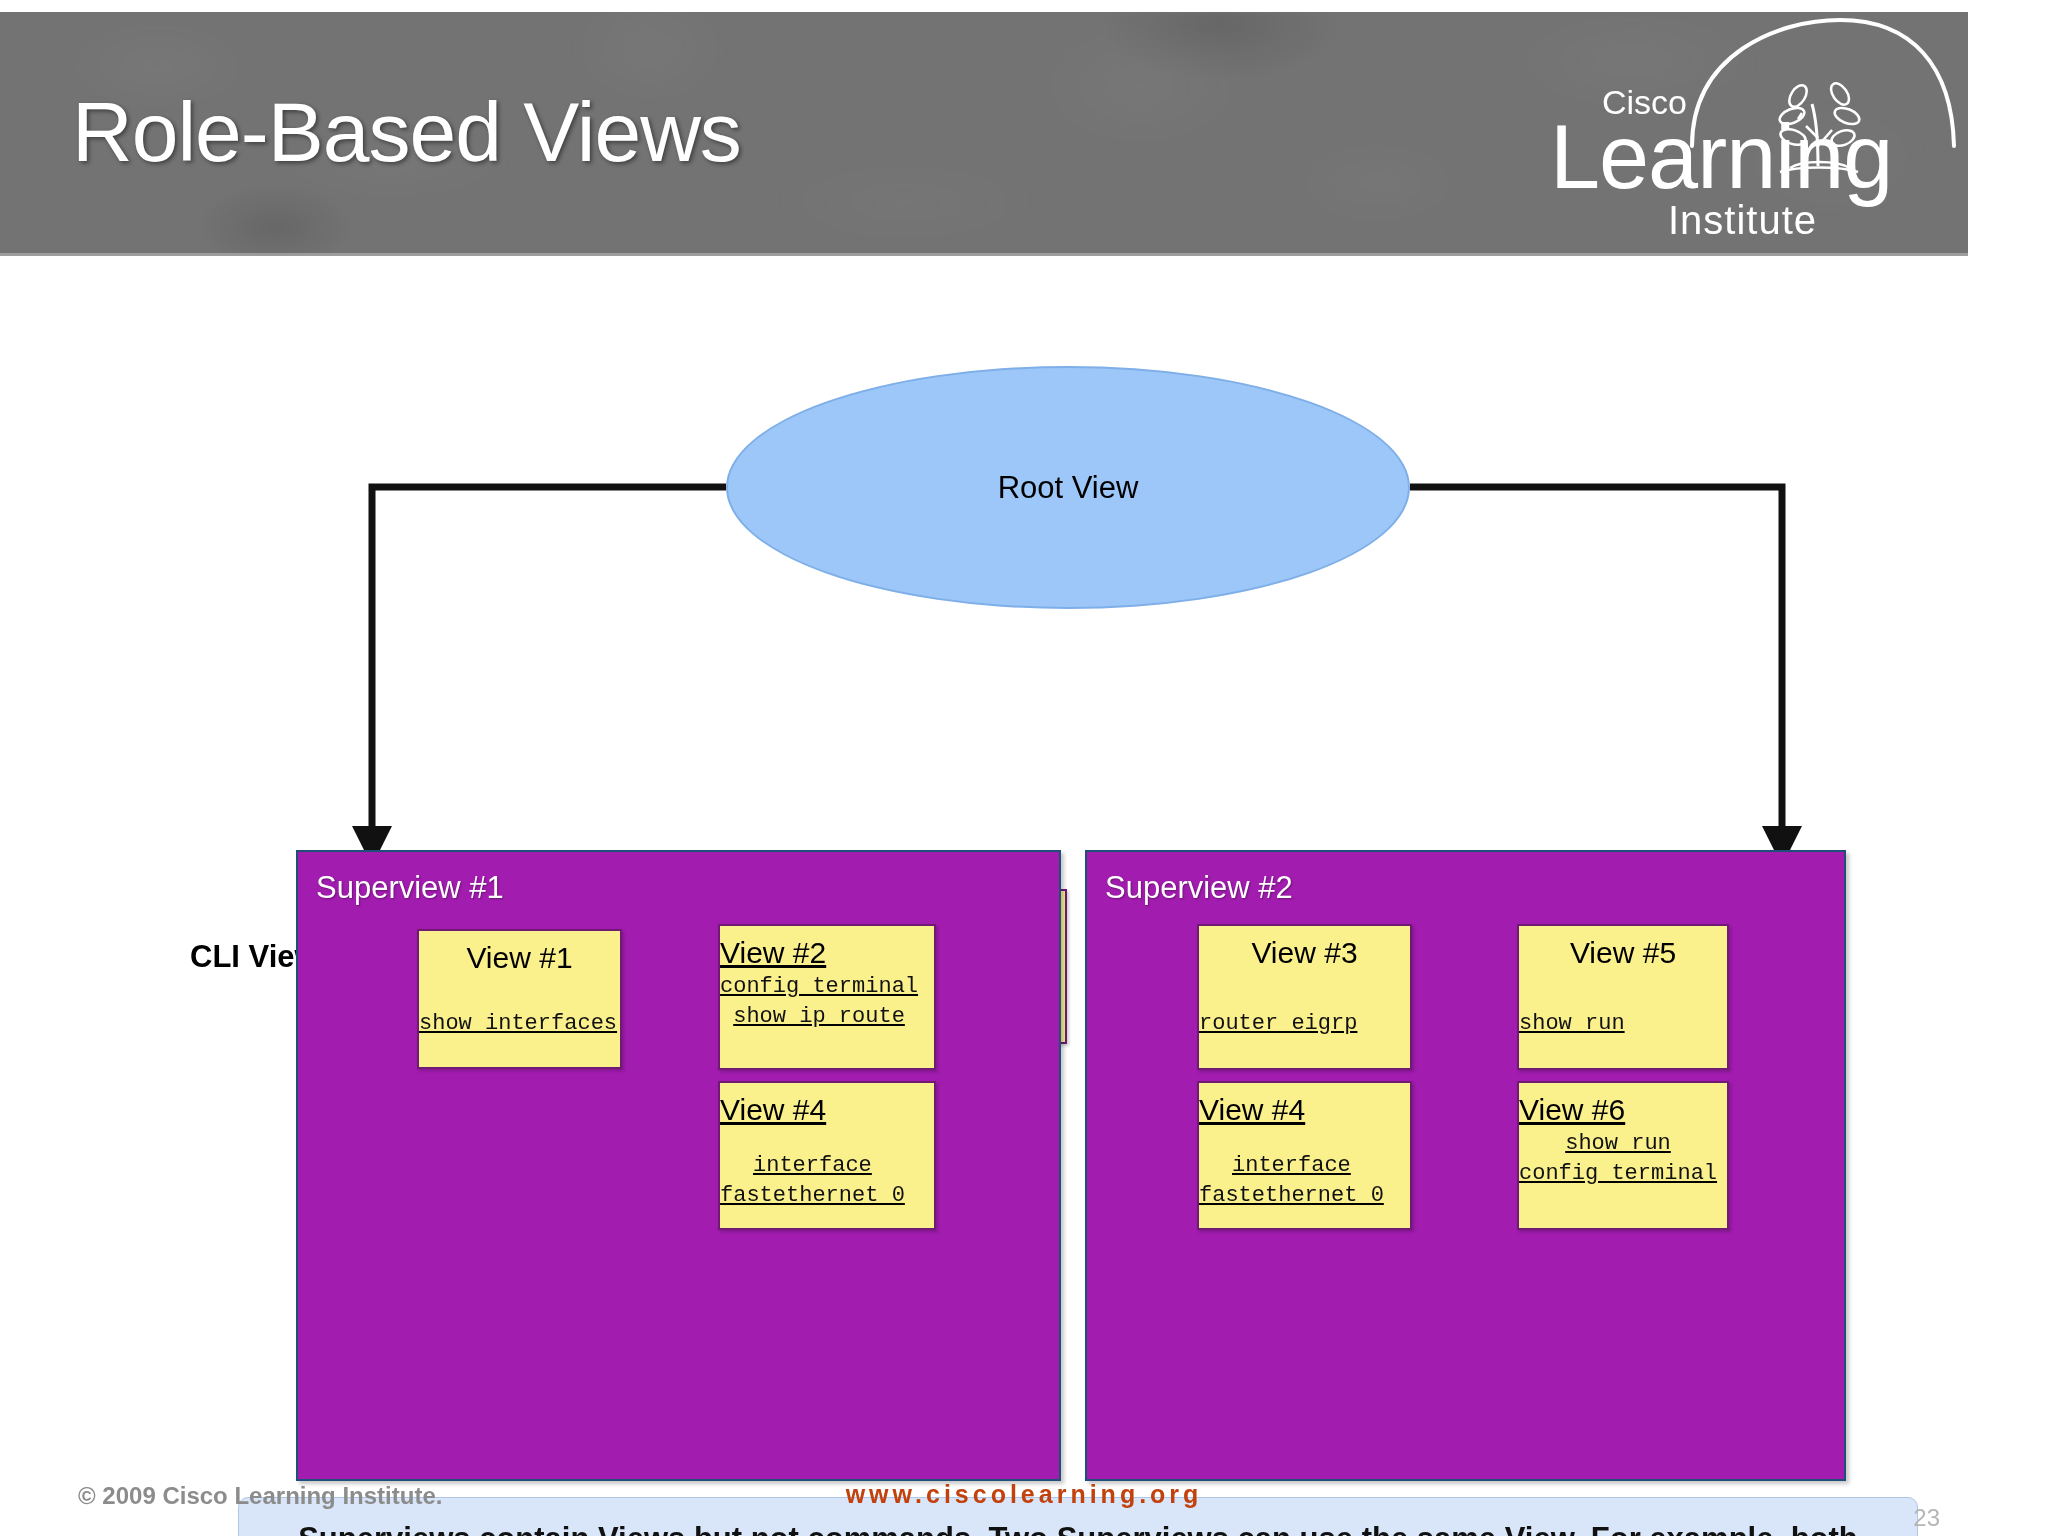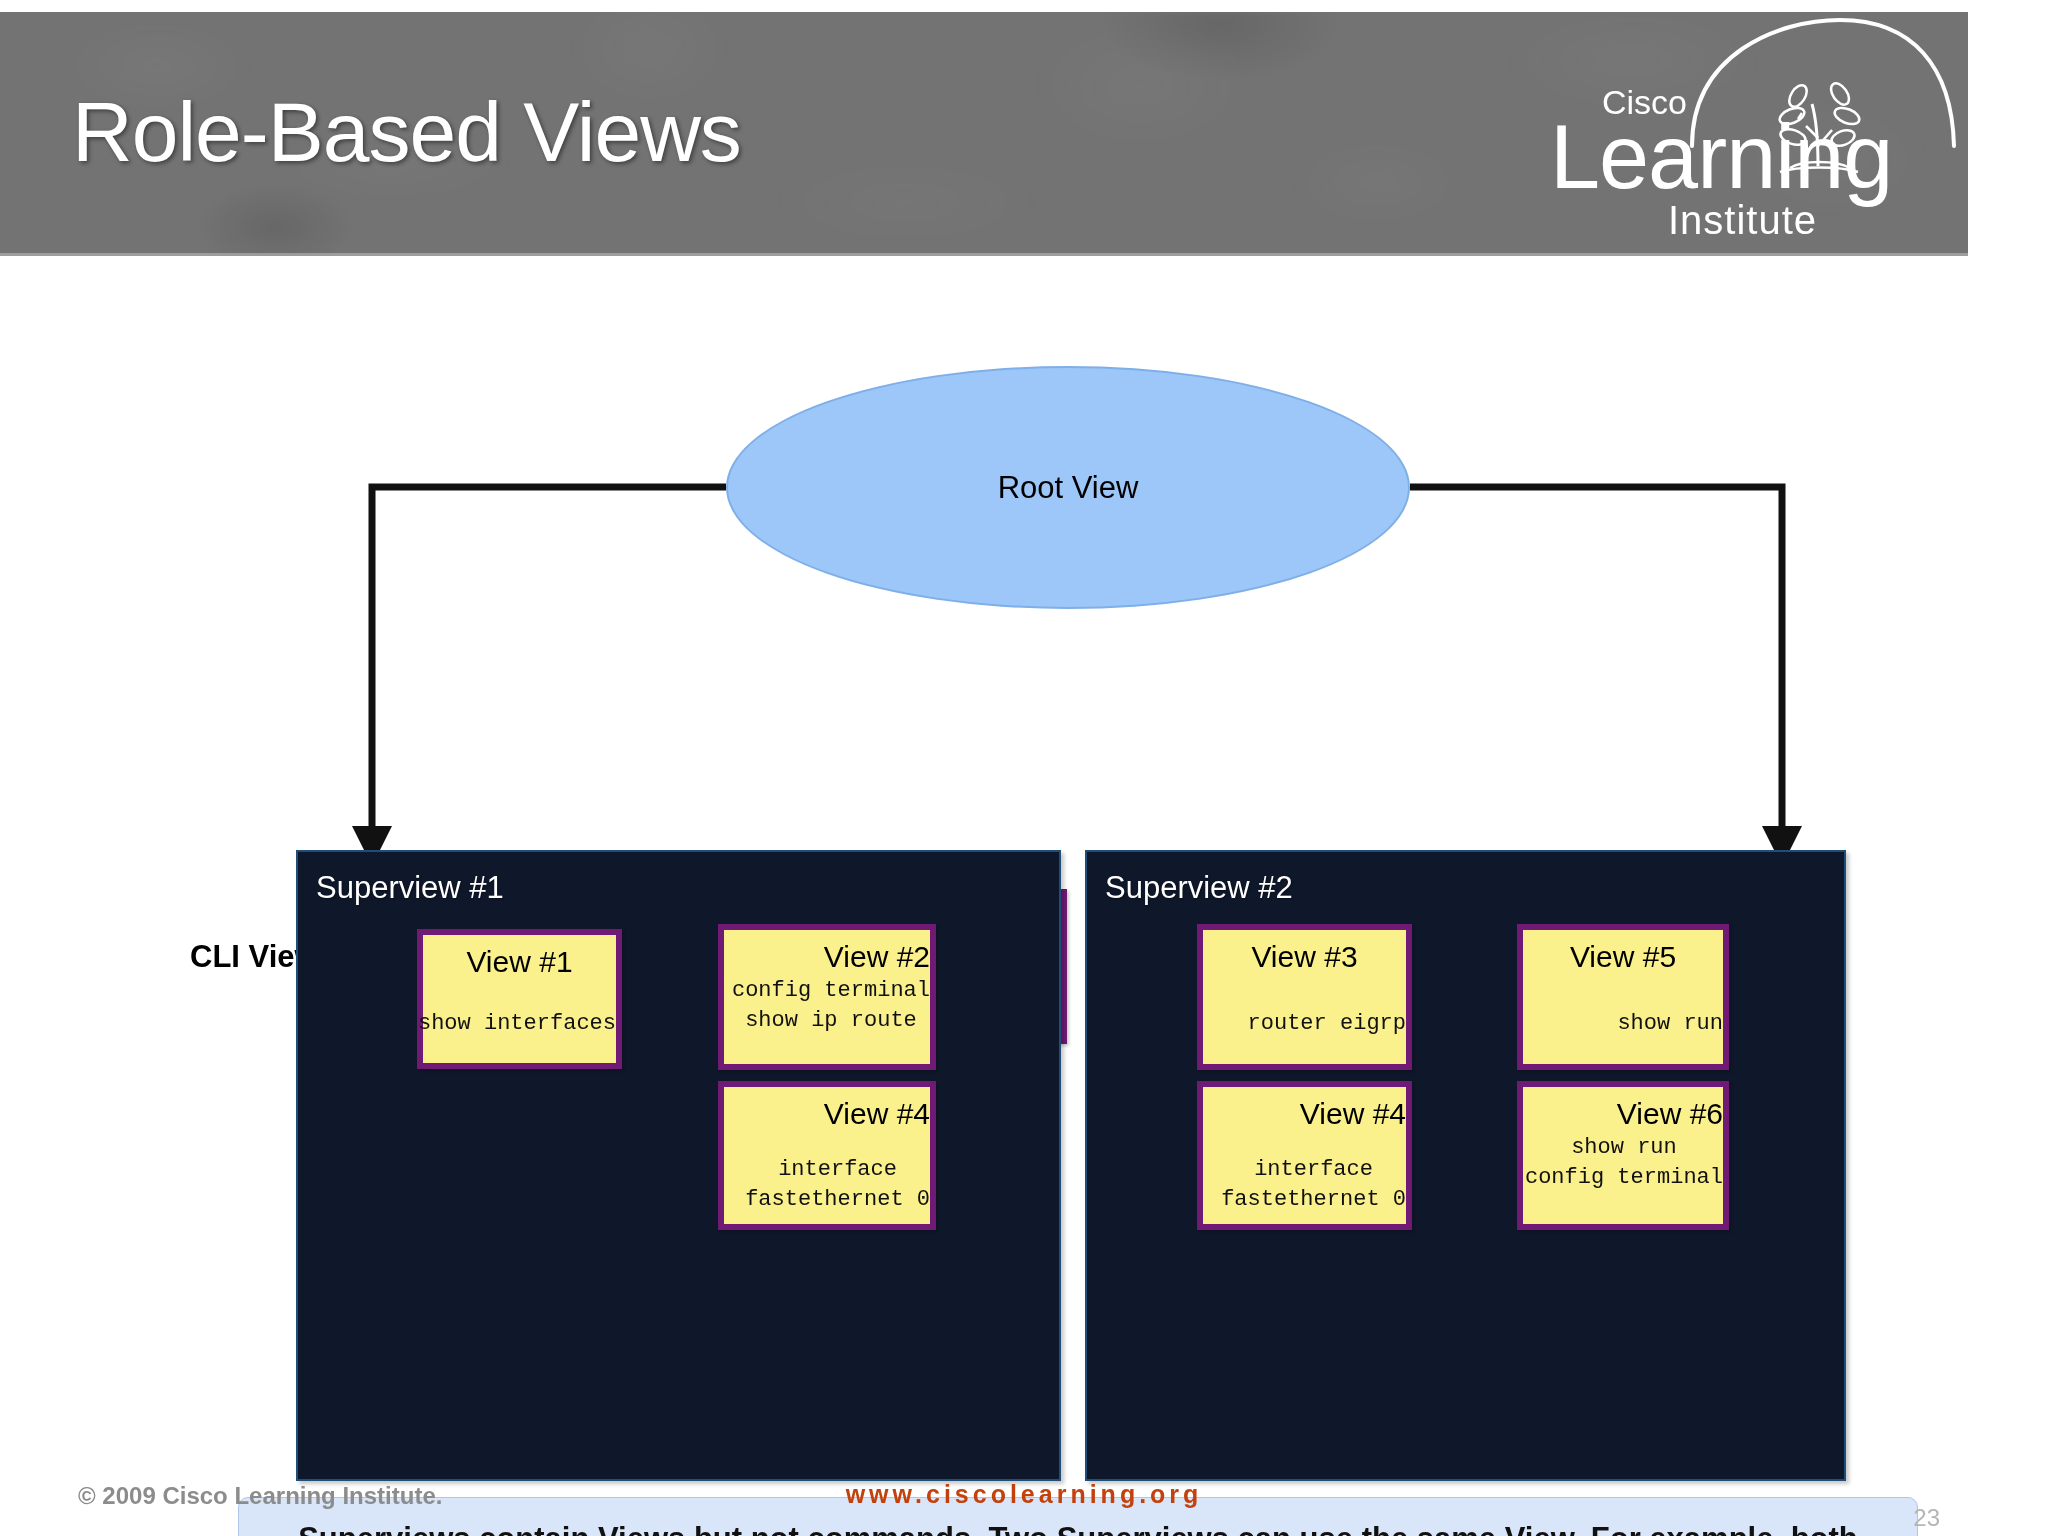--- a/index.html
+++ b/index.html
@@ -57,43 +57,44 @@
   .root-ellipse span{
     font-size:31px;color:#000;font-weight:400;
   }
   #cli-views-label{
     position:absolute;left:190px;top:695px;
     font-size:31px;font-weight:700;color:#000;white-space:nowrap;
   }
   
   .view-box{
     position:absolute;box-sizing:border-box;
-    background:#FAF08C;border:6px solid #701a75;
+    background:#FAF08C;border:2px solid #701a75;
     box-shadow:2px 2px 3px rgba(0,0,0,.20);
-    display:flex;flex-direction:column;align-items:flex-end;
+    display:flex;flex-direction:column;align-items:flex-start;
     padding-top:8px;
+    text-decoration:underline;
   }
   .view-box .vb-title{
     font-size:30px;font-weight:400;color:#000;
     font-family:"Liberation Sans", sans-serif;
     line-height:1.25;white-space:nowrap;
   }
   .view-box .vb-cmds{
     font-family:"Liberation Mono", monospace;
     font-size:22px;color:#111;line-height:1.4;text-align:center;
     white-space:nowrap;
   }
   .view-box.center-cmds{justify-content:center;padding-top:0;}
   .view-box.center-cmds .vb-title{position:absolute;top:8px;left:0;right:0;text-align:center;}
   
   #top-views .view-box{top:645px;height:155px;}
   
   .superview{
     position:absolute;box-sizing:border-box;
-    background:#0f172a;border:2px solid #1F4E79;
+    background:#a21caf;border:2px solid #1F4E79;
     box-shadow:3px 3px 4px rgba(0,0,0,.22);
   }
   .sv-title{
     position:absolute;left:18px;top:18px;
     font-size:31px;font-weight:400;color:#ffffff;white-space:nowrap;
     text-shadow:1px 1px 2px rgba(0,0,0,.35);
   }
   
   #callout{
     position:absolute;left:238px;top:1253px;width:1680px;height:127px;

